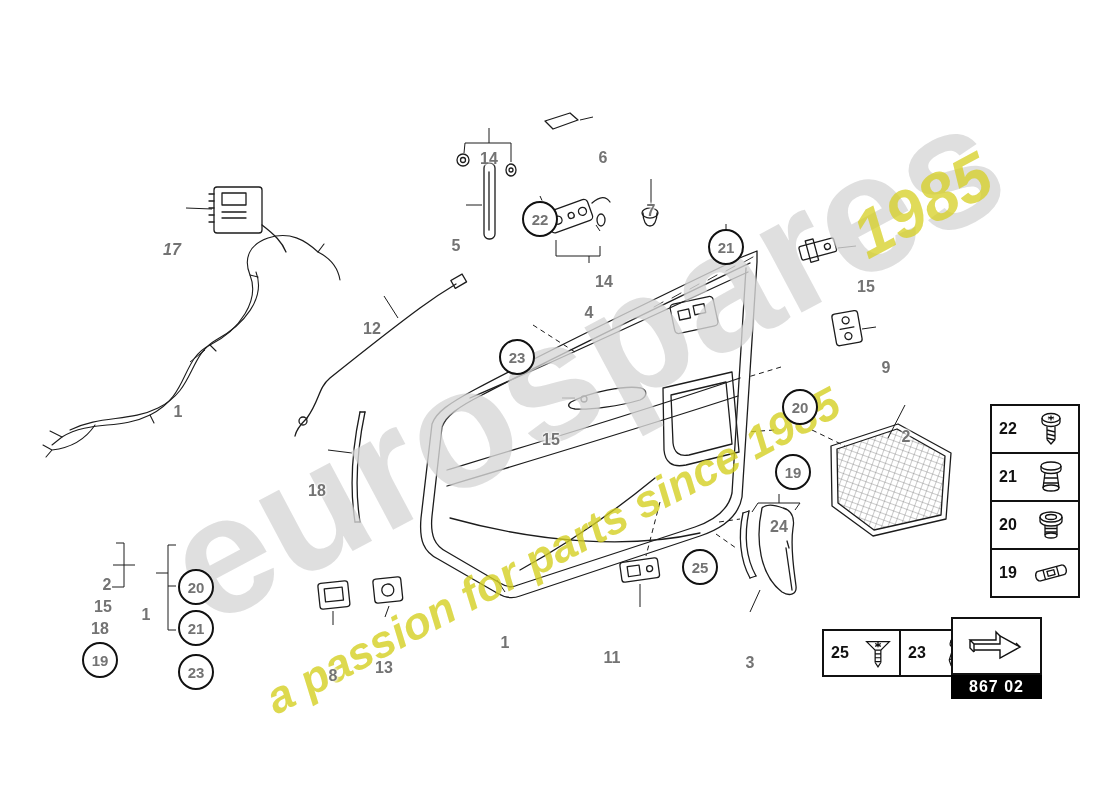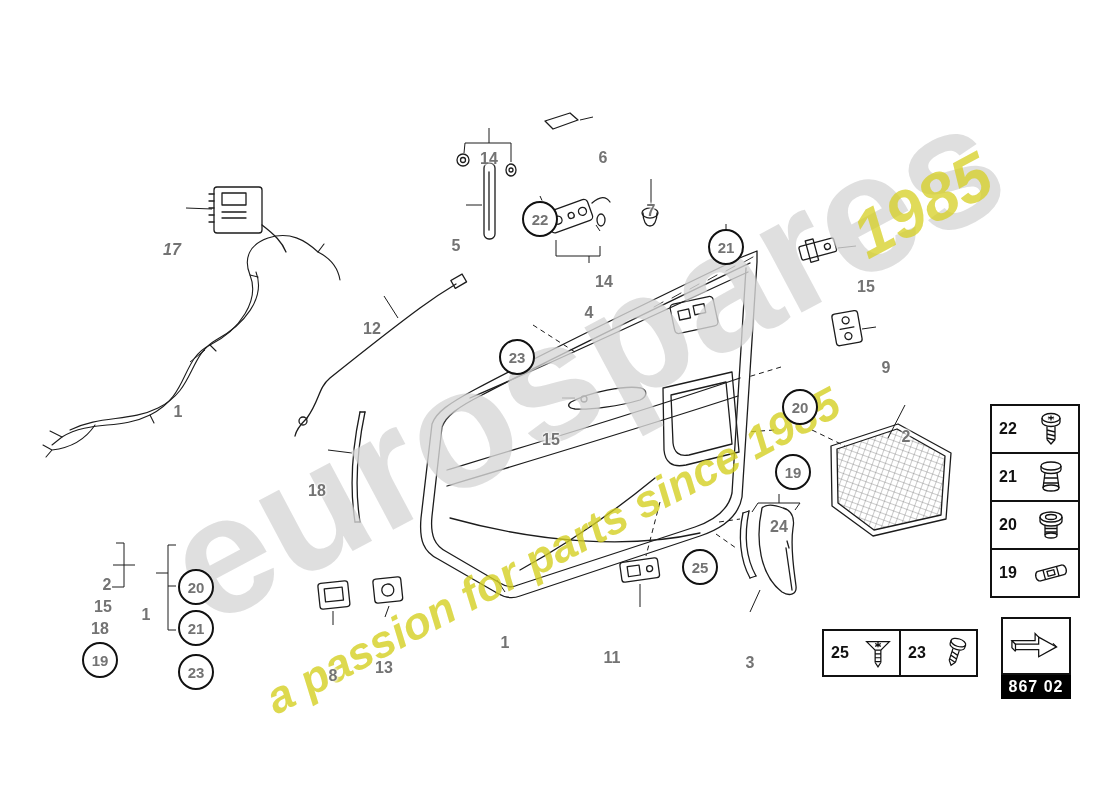--- a/index.html
+++ b/index.html
@@ -54,21 +54,21 @@
   .legend-num{width:32px;text-align:center;font-weight:bold;font-size:16px;color:#111;}
   .legend-icon{flex:1;display:flex;align-items:center;justify-content:center;}
 
   .legend-bottom{
     position:absolute;left:822px;top:629px;display:flex;
     border:2px solid #111;background:#fff;box-sizing:border-box;
   }
   .legend-cell{width:75px;height:44px;display:flex;align-items:center;border-left:2px solid #111;}
   .legend-cell:first-child{border-left:none;}
 
-  .code-box{position:absolute;left:1001px;top:617px;width:70px;}
+  .code-box{position:absolute;left:951px;top:617px;width:91px;}
   .code-arrow{
     height:58px;border:2px solid #111;background:#fff;
     display:flex;align-items:center;justify-content:center;box-sizing:border-box;
   }
   .code-bar{
     height:24px;background:#000;color:#fff;font-weight:bold;font-size:16px;
     display:flex;align-items:center;justify-content:center;letter-spacing:1px;
   }
 </style>
 </head>

